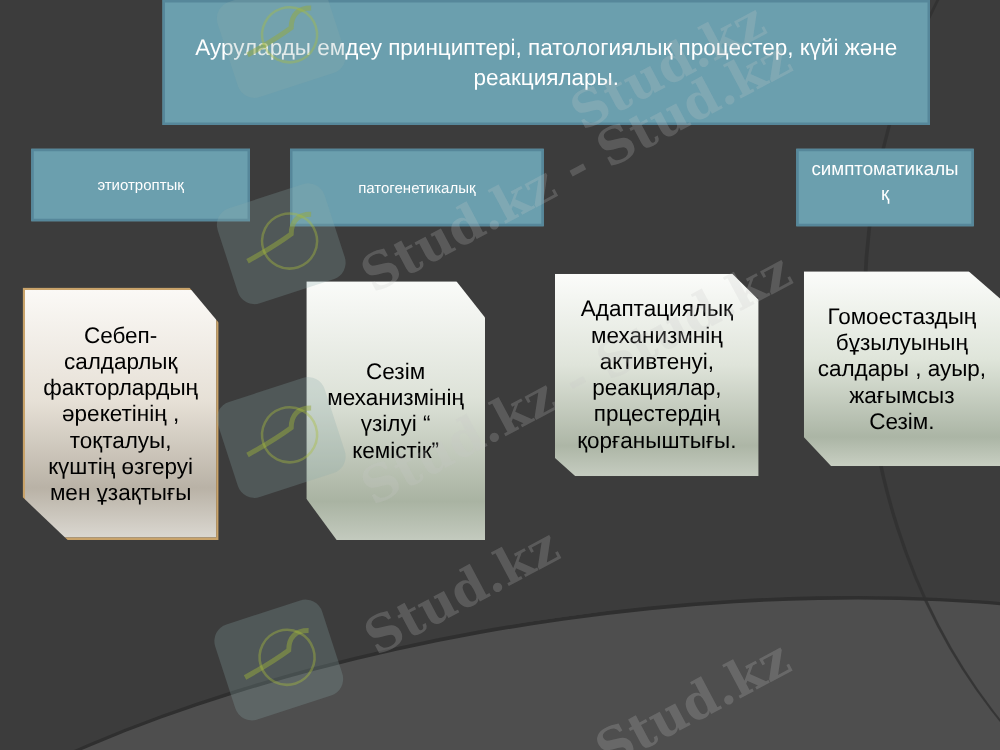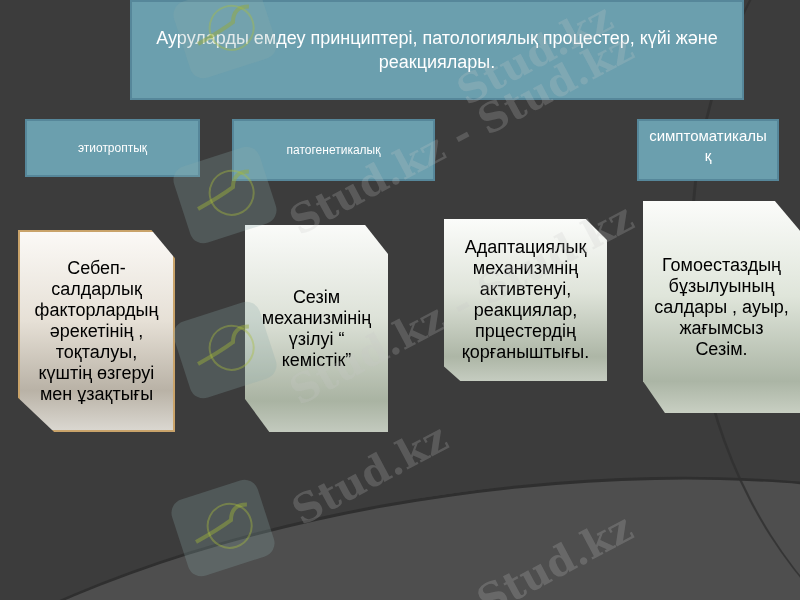--- a/index.html
+++ b/index.html
@@ -53,21 +53,21 @@
       left: 245px; top: 225px; width: 143px; height: 207px;
       background: linear-gradient(180deg, #fafbf9 0%, #dde2d8 45%, #a9b3a2 85%, #c3cabe 100%);
       clip-path: polygon(0 0, 84% 0, 100% 14%, 100% 100%, 17% 100%, 0 84%);
     }
     .card-3 {
       left: 444px; top: 219px; width: 163px; height: 162px;
       background: linear-gradient(180deg, #fbfcfa 0%, #dfe4da 45%, #adb6a6 85%, #c5ccc0 100%);
       clip-path: polygon(0 0, 87% 0, 100% 13%, 100% 100%, 10% 100%, 0 91%);
     }
     .card-4 {
-      left: 643px; top: 201px; width: 157px; height: 212px;
+      left: 643px; top: 217px; width: 157px; height: 156px;
       background: linear-gradient(180deg, #fbfcfa 0%, #dfe5da 45%, #abb5a5 85%, #c8cfc2 100%);
       clip-path: polygon(0 0, 84% 0, 100% 14%, 100% 100%, 14% 100%, 0 85%);
     }
     .wm {
       position: absolute; color: rgba(200,200,200,0.22);
       font-family: "DejaVu Serif", serif; font-weight: bold;
       transform: rotate(-28deg); white-space: nowrap; pointer-events: none;
     }
     .logo {
       position: absolute; width: 90px; height: 80px;

